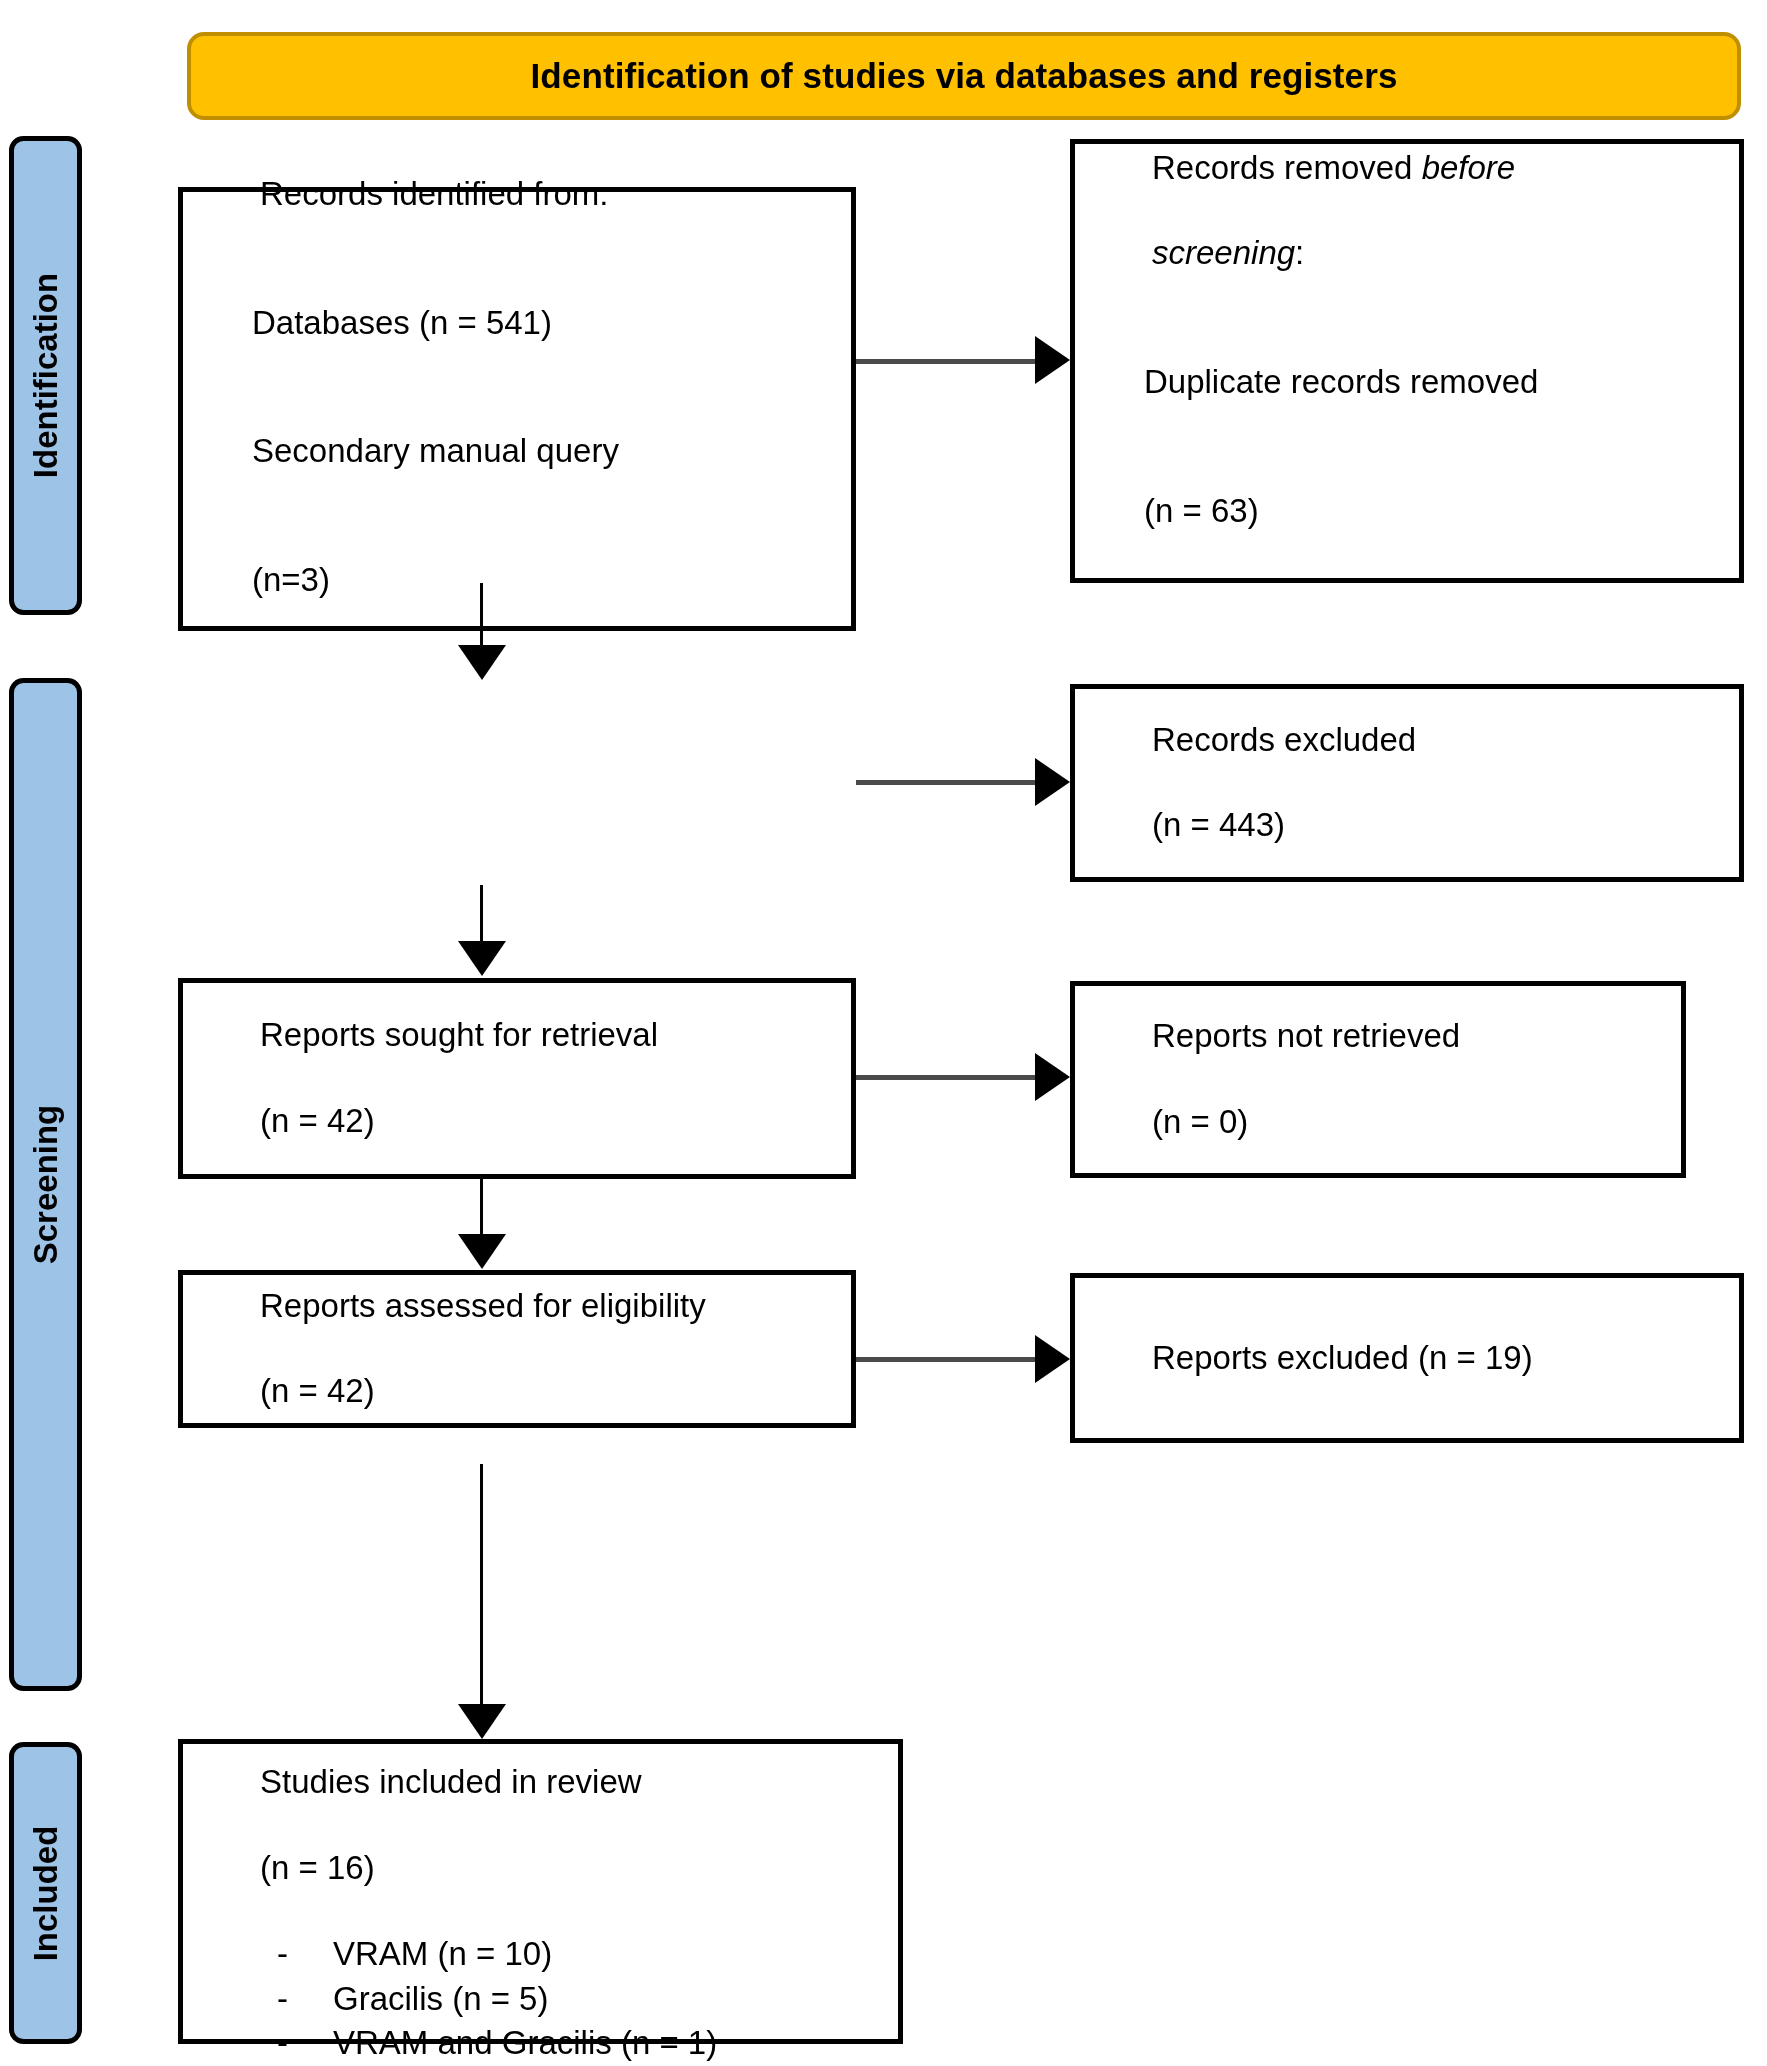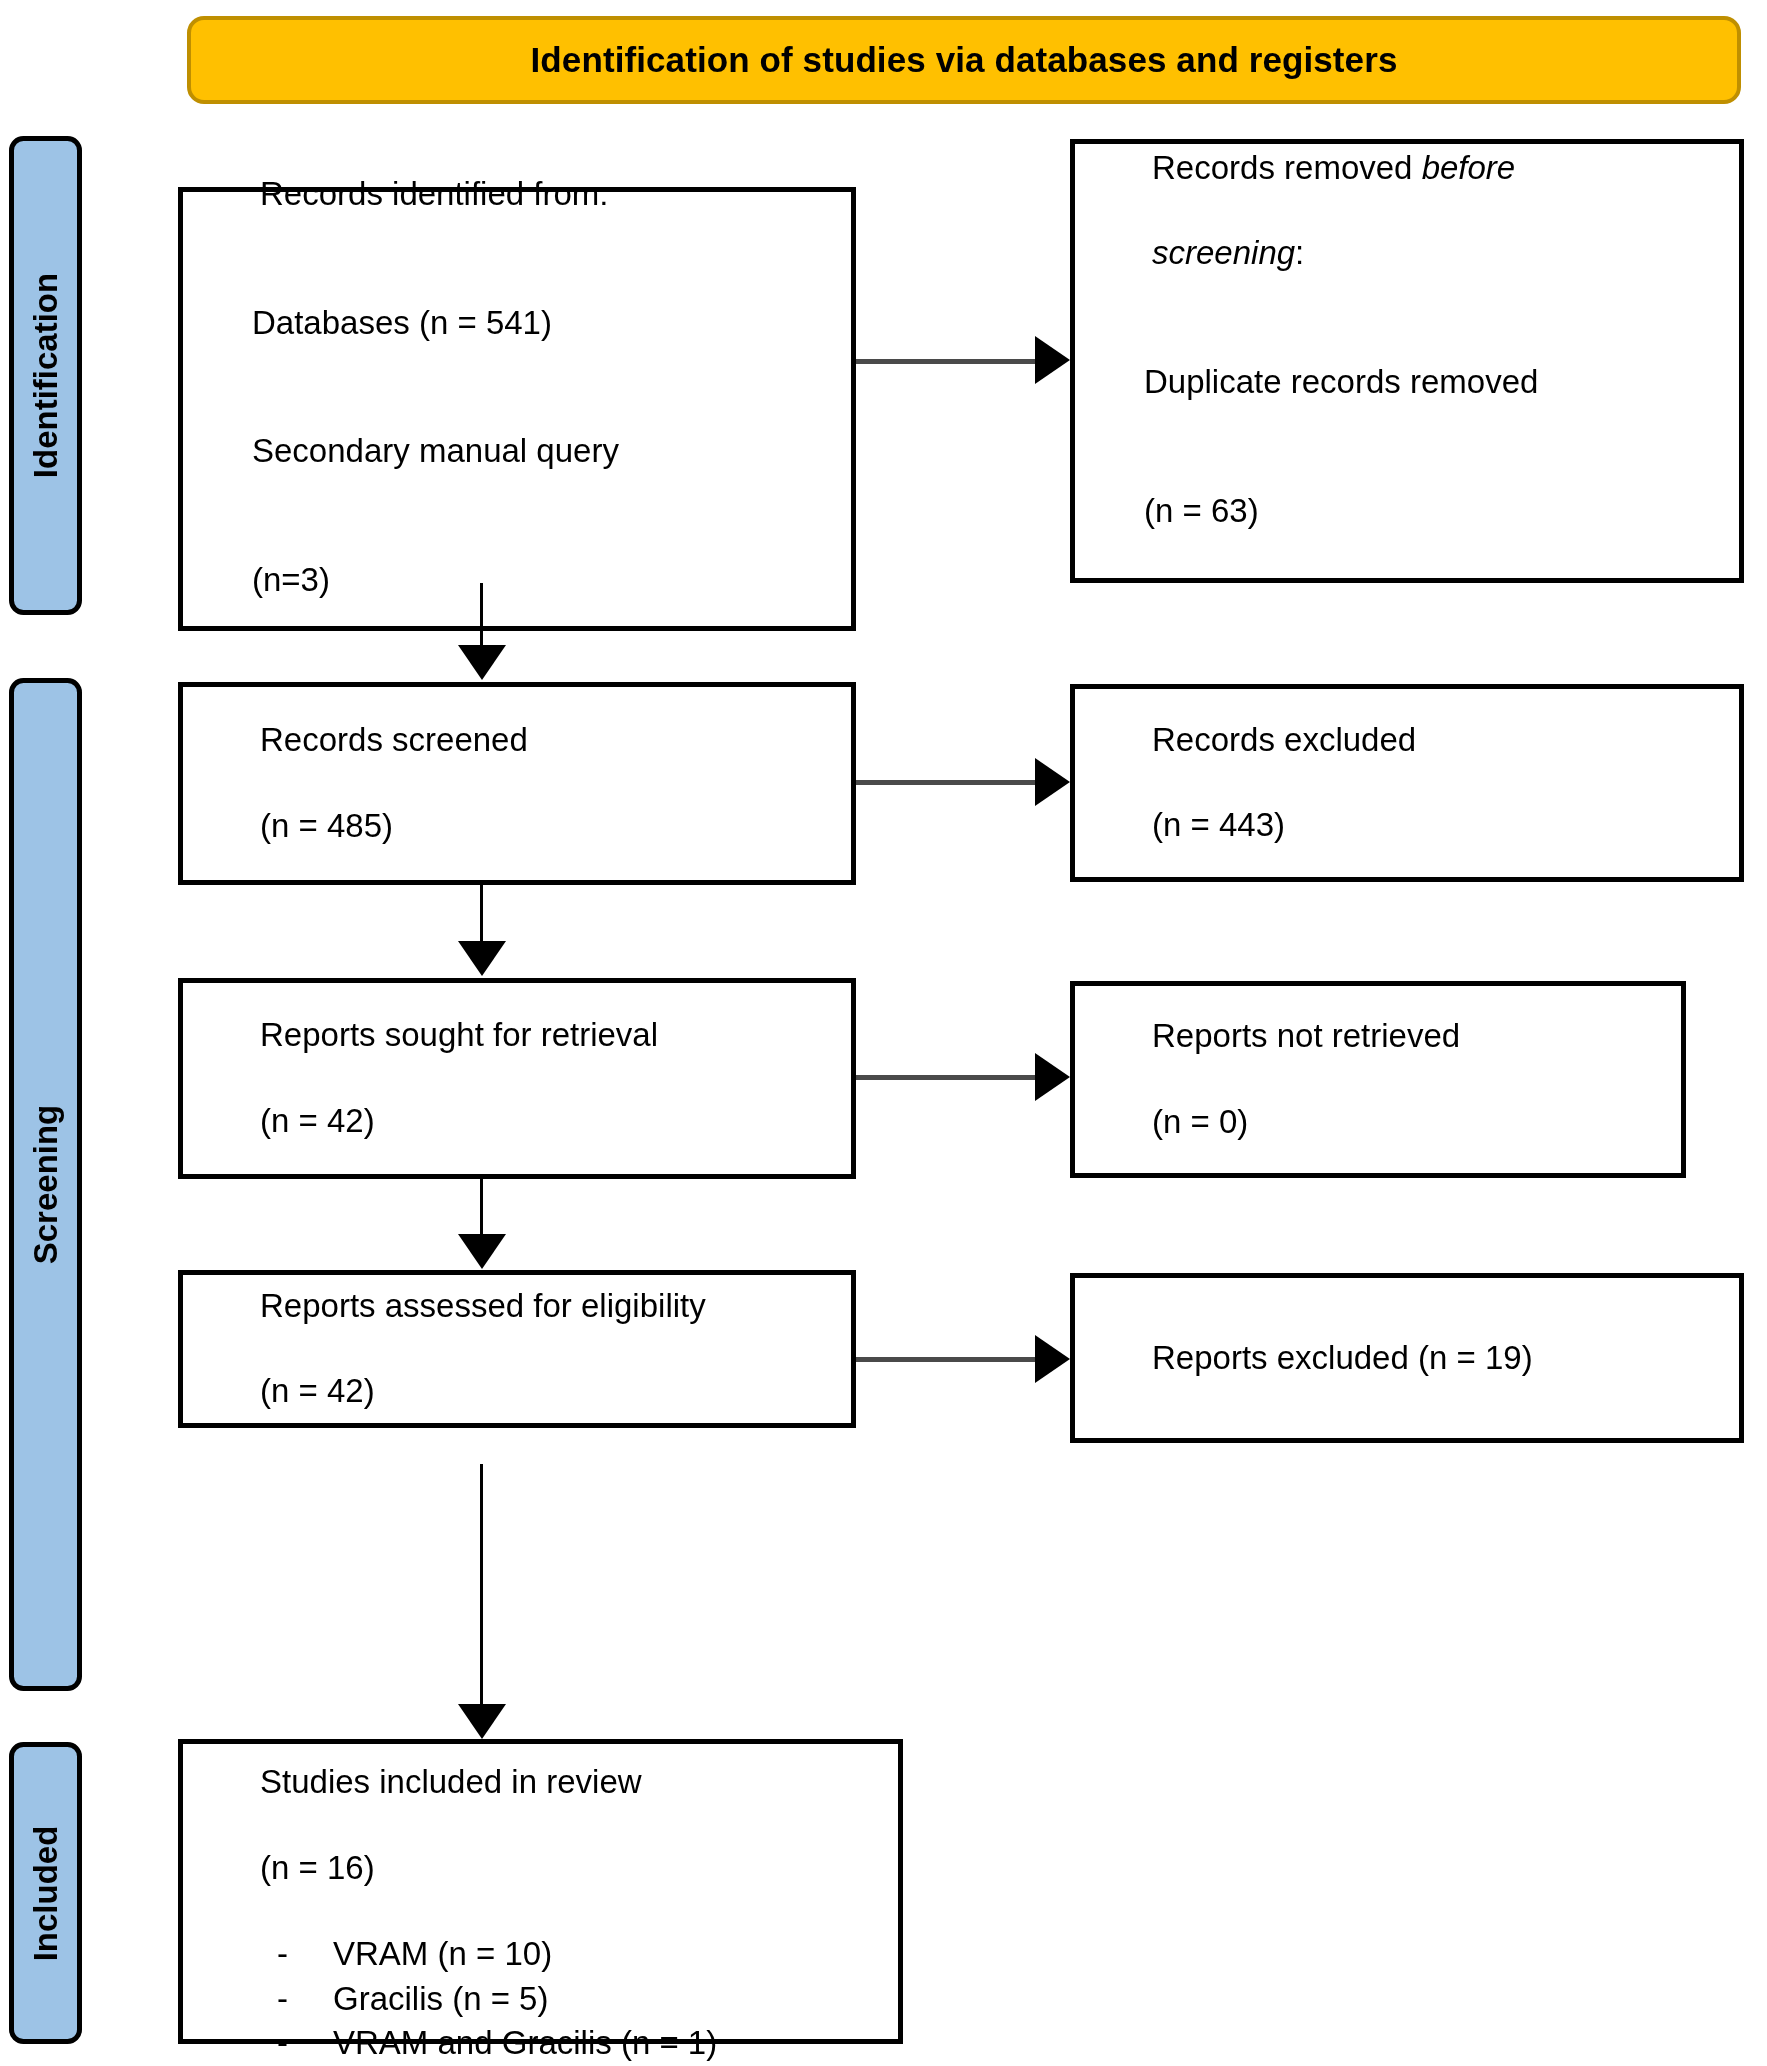--- a/index.html
+++ b/index.html
@@ -16,21 +16,21 @@
     width: 1767px;
     height: 2066px;
     background: #ffffff;
     overflow: hidden;
   }
 
   
   .banner {
     position: absolute;
     left: 187px;
-    top: 16px;
+    top: 32px;
     width: 1554px;
     height: 88px;
     background: #FFC000;
     border: 4.6px solid #BF8F00;
     border-radius: 17px;
     box-sizing: border-box;
     display: flex;
     align-items: center;
     justify-content: center;
   }
@@ -166,26 +166,20 @@
       <span class="indent-1">(n = 63)</span>
     </div>
   </div>
 
   <div class="hline" style="left:856px; top:359px; width:181px;"></div>
   <div class="arrow-right" style="left:1035px; top:336px;"></div>
 
   <div class="vline" style="left:480px; top:583px; height:71px;"></div>
   <div class="arrow-down" style="left:458px; top:645px;"></div>
 
-  <div class="box" style="left:178px; top:682px; width:678px; height:203px;">
-    <div class="box-text">
-      <span>Records screened</span><br>
-      <span>(n = 485)</span>
-    </div>
-  </div>
 
   <div class="box" style="left:1070px; top:684px; width:674px; height:198px;">
     <div class="box-text">
       <span>Records excluded</span><br>
       <span>(n = 443)</span>
     </div>
   </div>
 
   <div class="hline" style="left:856px; top:780px; width:181px;"></div>
   <div class="arrow-right" style="left:1035px; top:758px;"></div>

